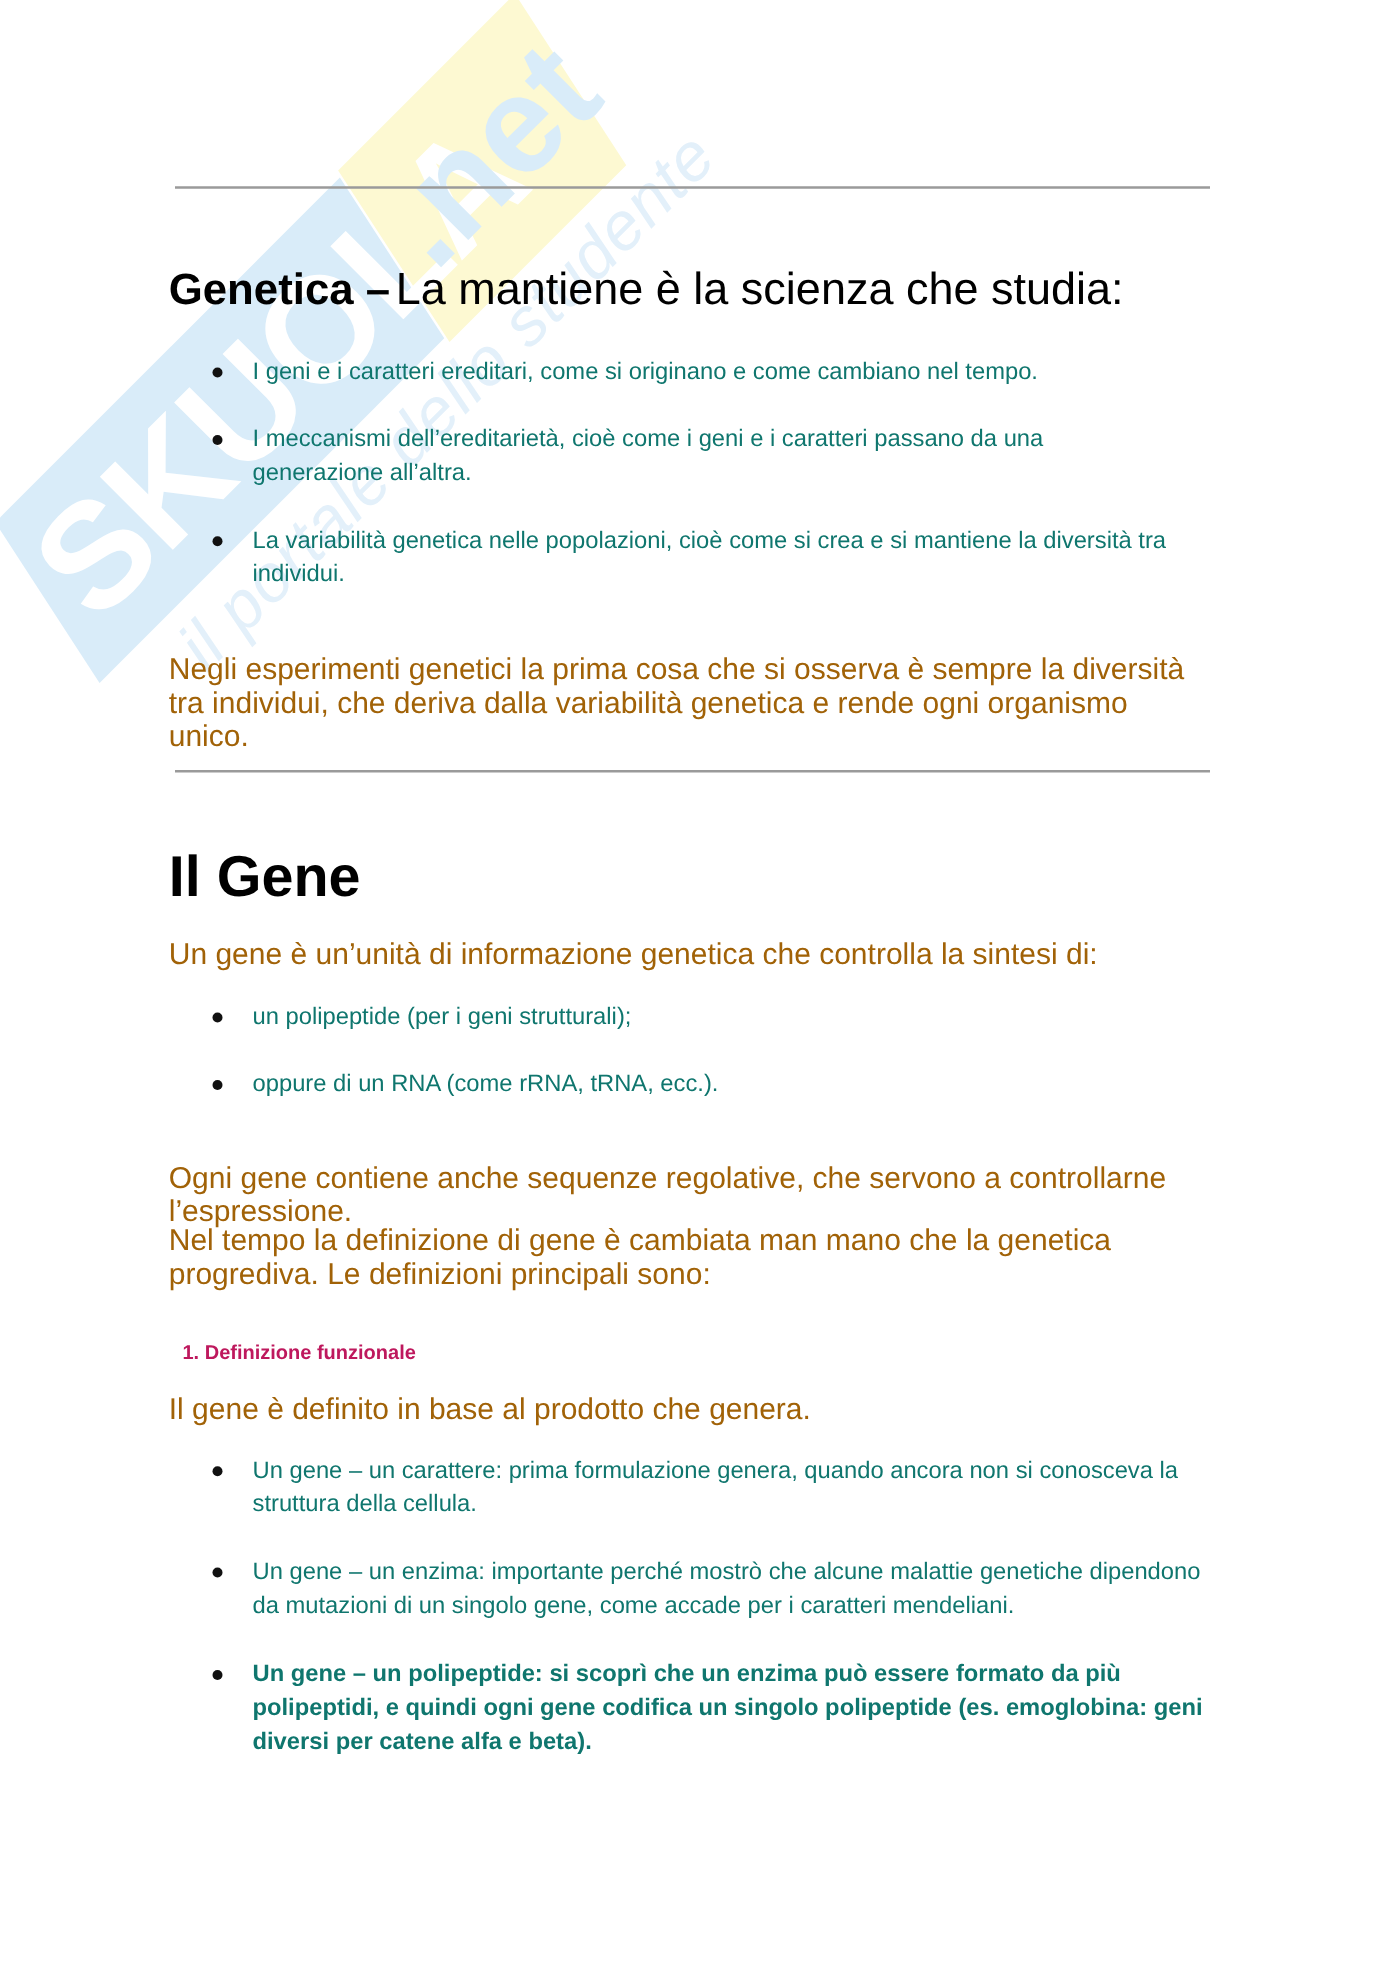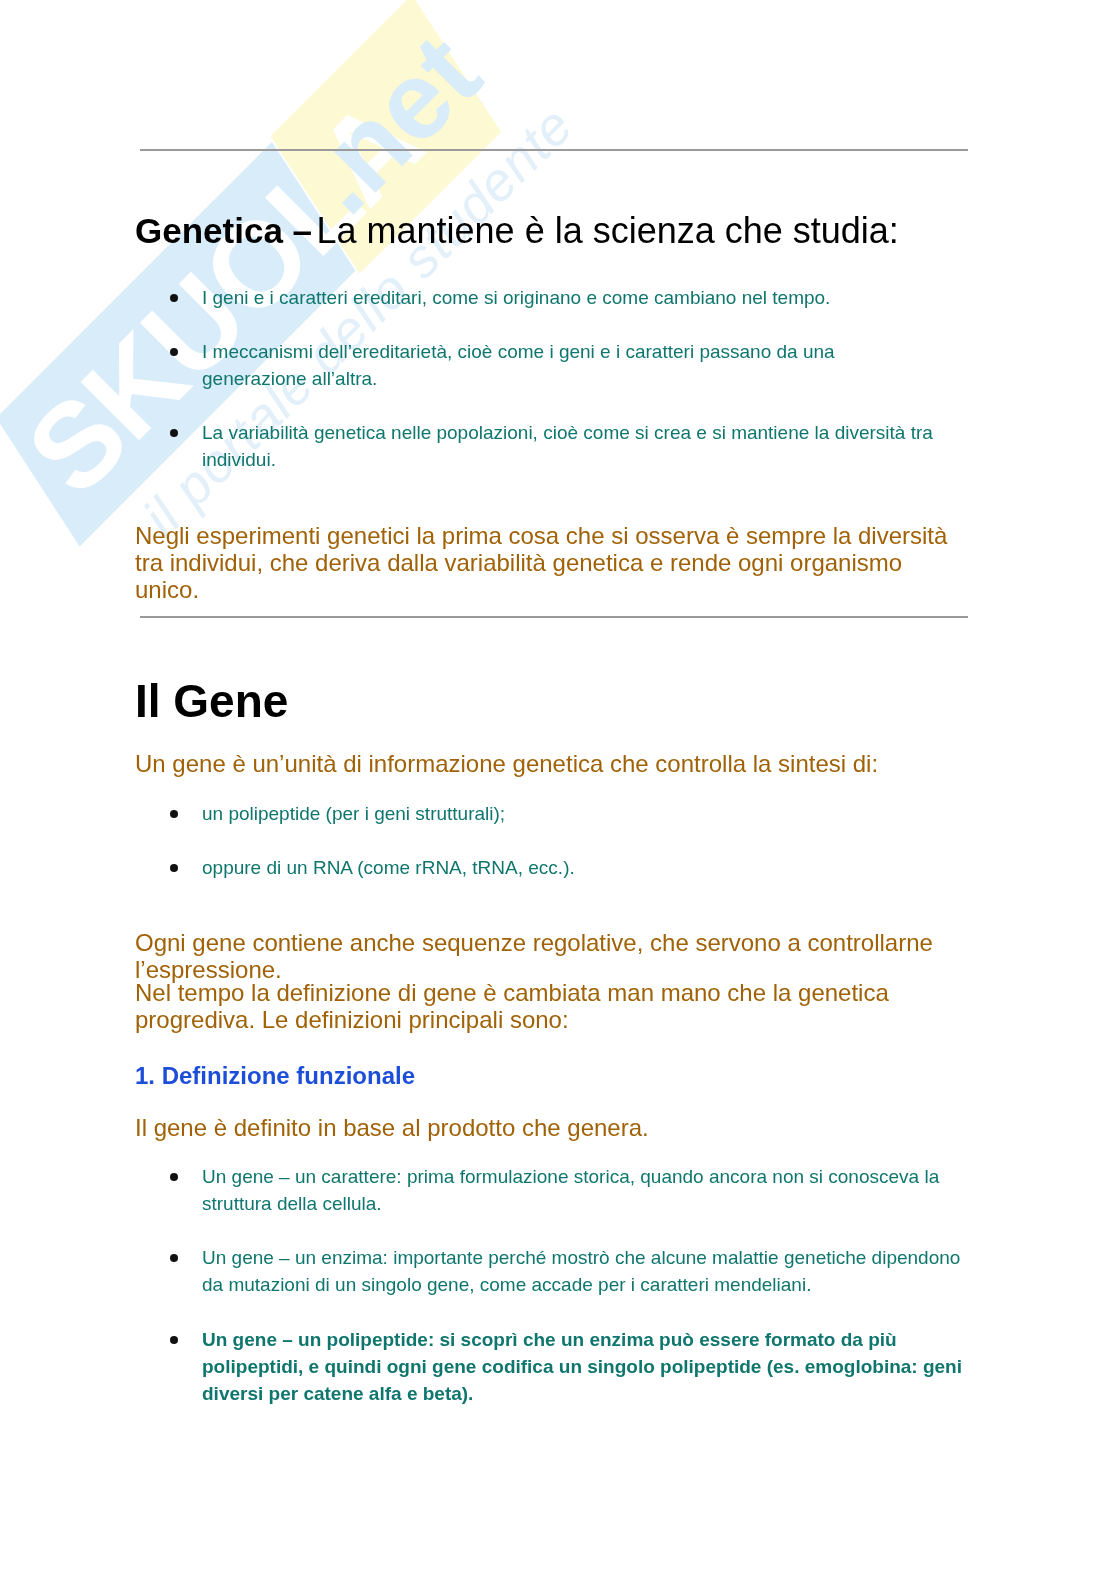--- a/index.html
+++ b/index.html
@@ -129,24 +129,24 @@
       left: 0;
       font-weight: bold;
       font-size: 46px;
       line-height: 1;
       margin: 0;
     }
     .h3 {
       position: absolute;
       left: 0;
       font-weight: bold;
-      font-size: 24px;
+      font-size: 16px;
       line-height: 1;
-      margin: 0;
-      color: #1d4ed8;
+      margin: 11px;
+      color: #be185d;
     }
     .para {
       position: absolute;
       left: 0;
       width: 830px;
       font-size: 24px;
       line-height: 27px;
       margin: 0;
       color: #a16207;
     }
@@ -230,21 +230,21 @@
     <p class="para" style="top:929px;">Ogni gene contiene anche sequenze regolative, che servono a controllarne l’espressione.</p>
 
     <p class="para" style="top:979px; width:790px;">Nel tempo la definizione di gene è cambiata man mano che la genetica progrediva. Le definizioni principali sono:</p>
 
     <h3 class="h3" style="top:1064px;">1. Definizione funzionale</h3>
 
     <p class="para" style="top:1114px;">Il gene è definito in base al prodotto che genera.</p>
 
     <div class="bullet-item" style="top:1163px;">
       <span class="bullet-dot"></span>
-      <div class="bullet-text">Un gene – un carattere: prima formulazione storica, quando ancora non si conosceva la struttura della cellula.</div>
+      <div class="bullet-text">Un gene – un carattere: prima formulazione genera, quando ancora non si conosceva la struttura della cellula.</div>
     </div>
     <div class="bullet-item" style="top:1244px;">
       <span class="bullet-dot"></span>
       <div class="bullet-text" style="width:765px;">Un gene – un enzima: importante perché mostrò che alcune malattie genetiche dipendono da mutazioni di un singolo gene, come accade per i caratteri mendeliani.</div>
     </div>
     <div class="bullet-item" style="top:1326px;">
       <span class="bullet-dot"></span>
       <div class="bullet-text" style="width:760px;font-weight:bold;">Un gene – un polipeptide: si scoprì che un enzima può essere formato da più polipeptidi, e quindi ogni gene codifica un singolo polipeptide (es. emoglobina: geni diversi per catene alfa e beta).</div>
     </div>
 

